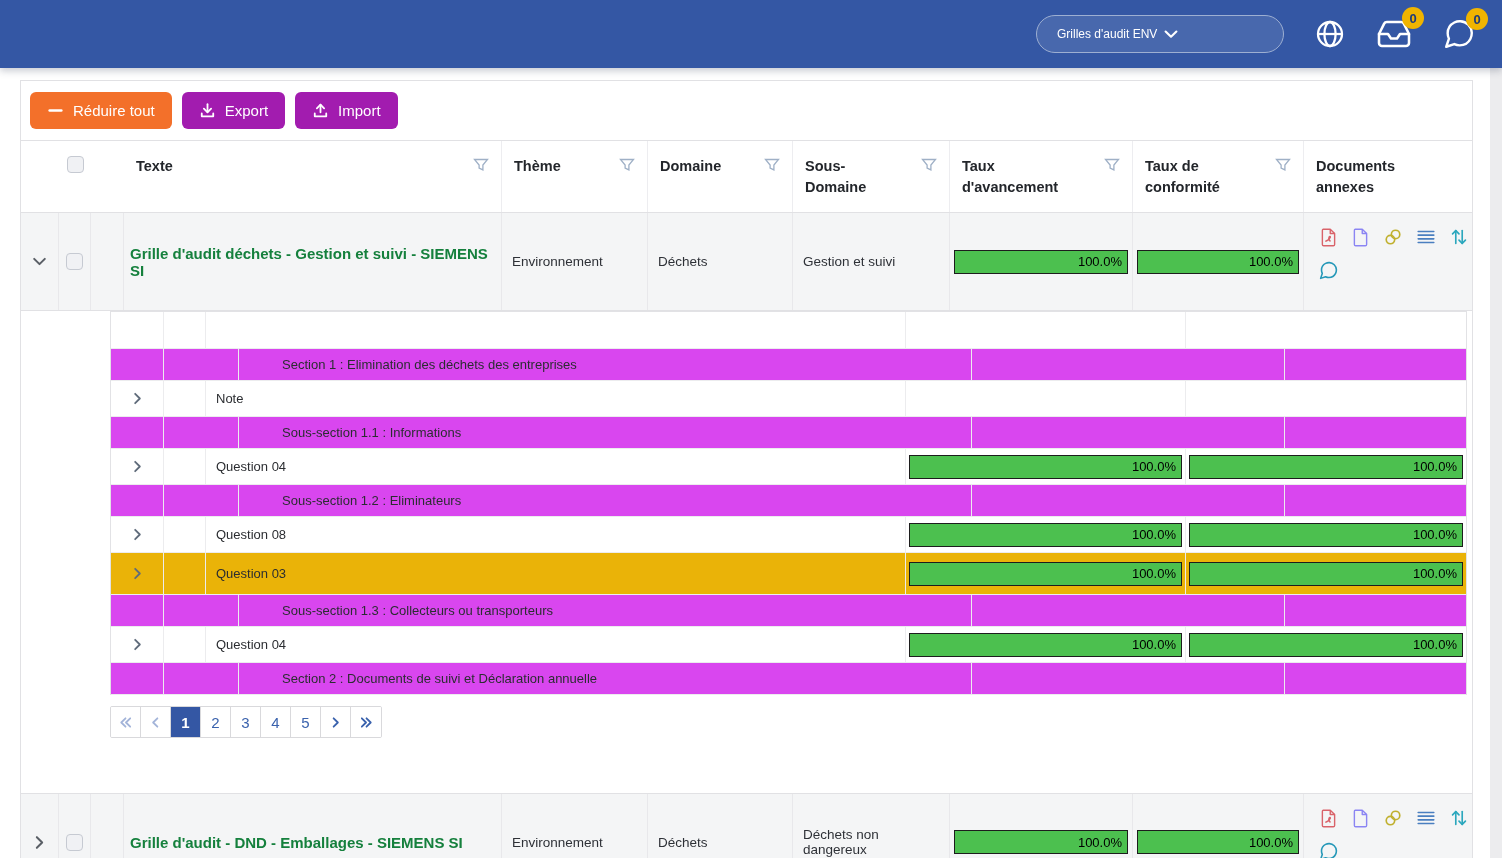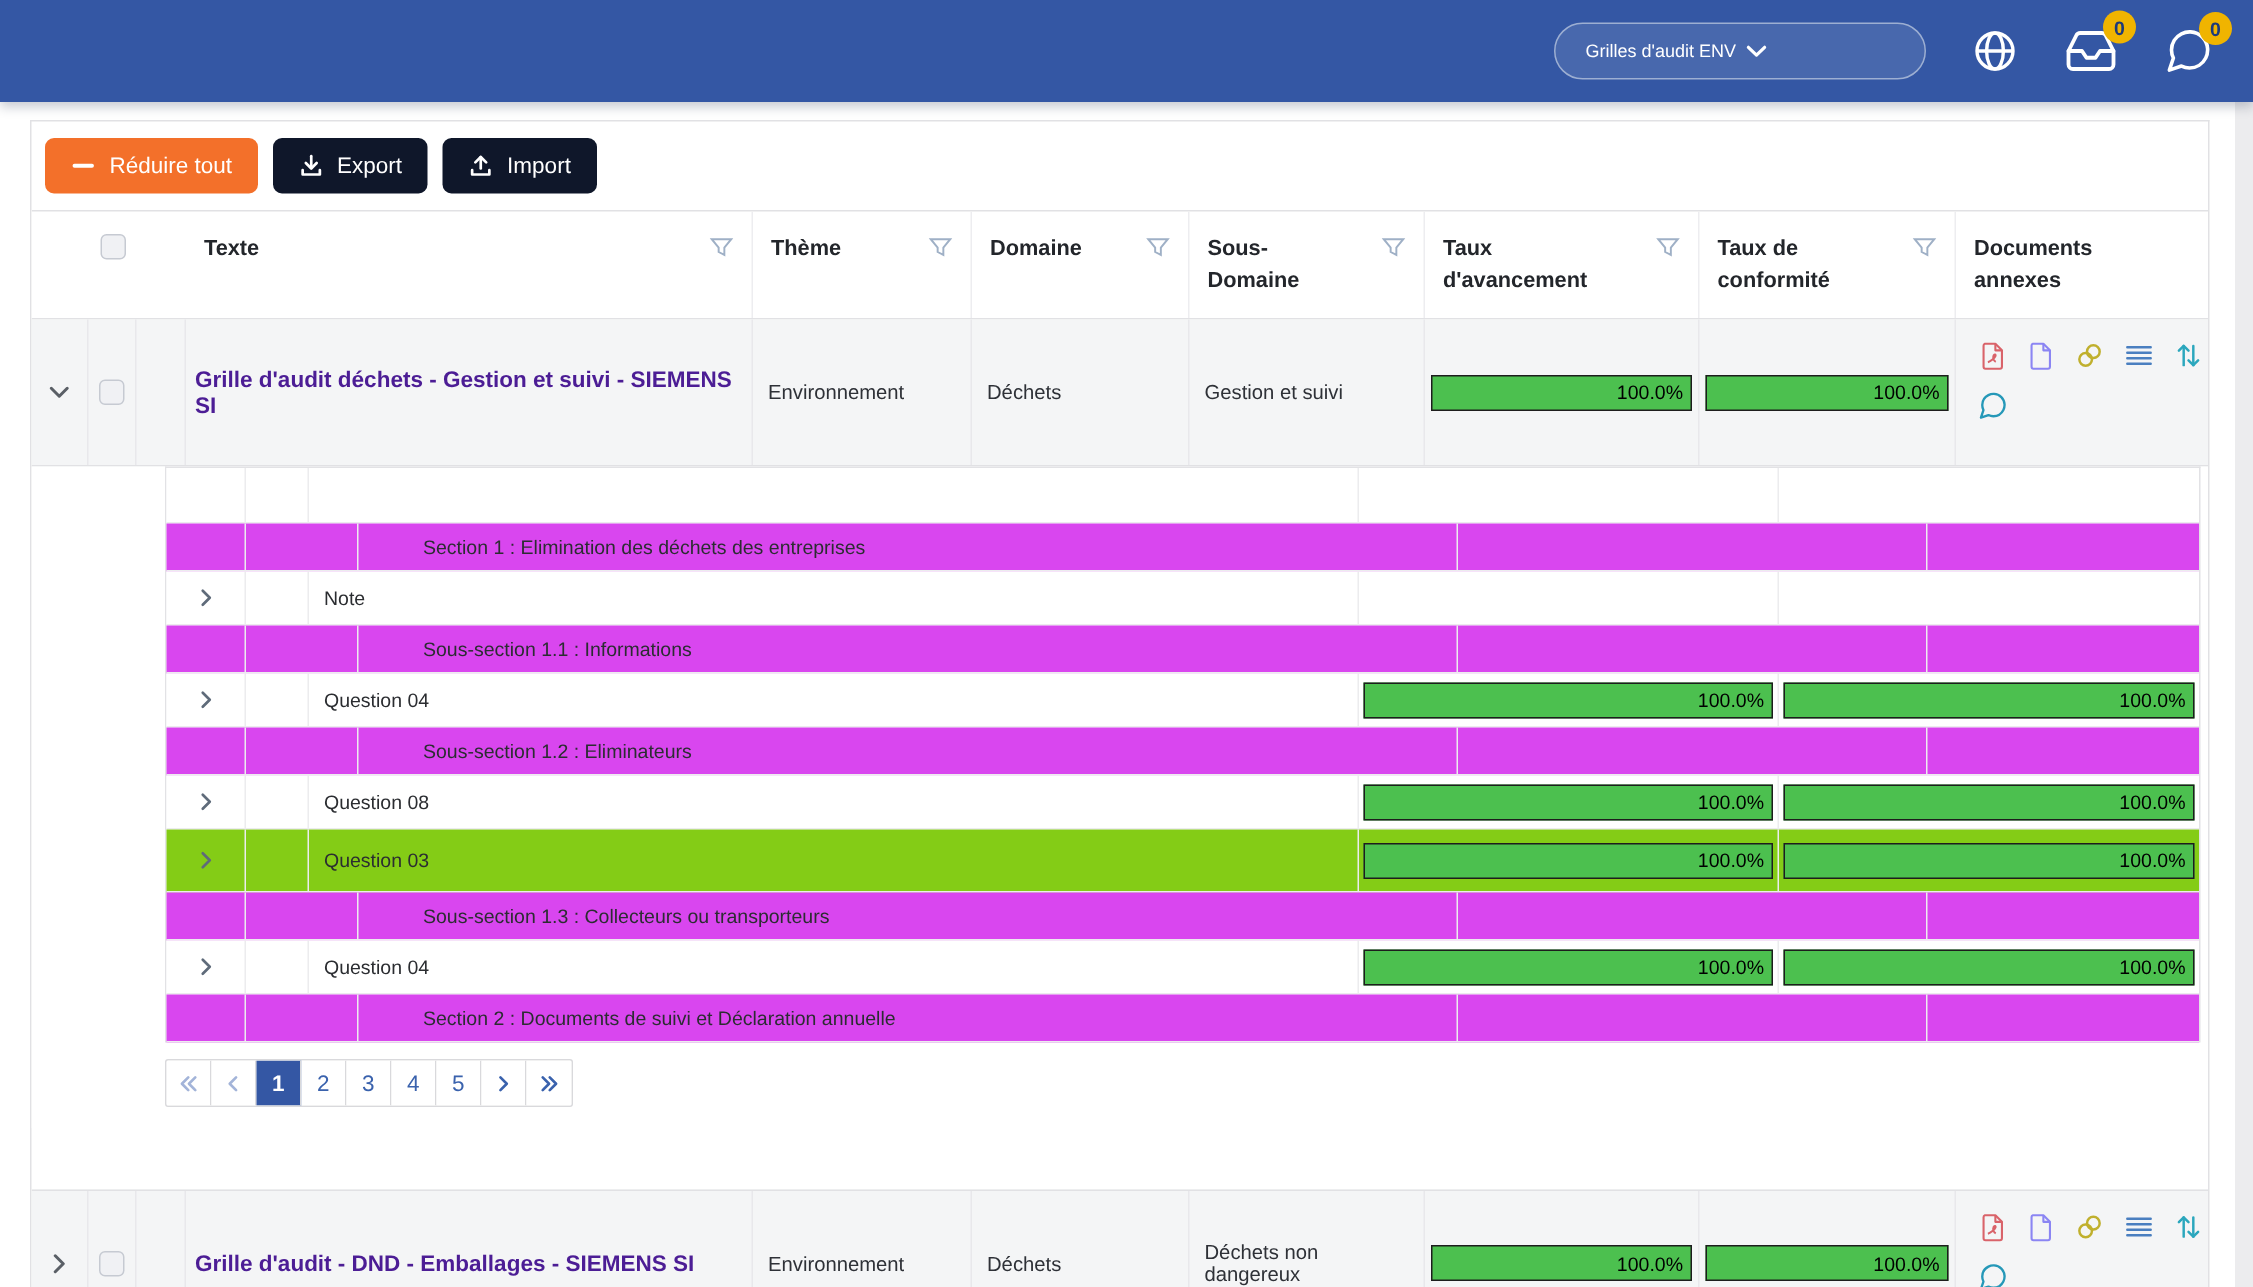--- a/index.html
+++ b/index.html
@@ -24,37 +24,37 @@
     background:#ececee; }
 
   
   .content { position:absolute; left:20px; top:80px; width:1453px; height:778px;
     border:1px solid #e1e1e4; border-bottom:none; background:#fff; overflow:hidden; }
 
   .toolbar { display:flex; gap:10px; padding:11px 9px; }
   .btn { height:37px; border:none; border-radius:6px; color:#fff; font-size:15px;
     font-family:inherit; display:flex; align-items:center; gap:9px; padding:0 17px; cursor:pointer; }
   .btn.orange { background:#f3702a; }
-  .btn.blue   { background:#0f172a; }
+  .btn.blue   { background:#a21caf; }
 
   
   .gcols { display:grid; grid-template-columns:38px 32px 33px 378px 146px 145px 157px 183px 171px 168px; }
   .ghead { border-top:1px solid #e1e1e4; border-bottom:1px solid #e1e1e4; height:73px; background:#fff; }
   .hcell { border-right:1px solid #ededf0; padding:15px 12px 0 12px; display:flex;
     align-items:flex-start; justify-content:space-between; gap:6px;
     font-size:14.5px; font-weight:bold; color:#23262b; line-height:1.45; }
   .hcell.plain { border-right:none; }
   .hcell.center { justify-content:center; padding:15px 0 0 0; }
   .filter-btn { flex:none; margin-top:1px; cursor:pointer; background:none; border:none; padding:0; }
 
   .prow { height:98px; background:#f4f5f6; border-bottom:1px solid #e1e1e4; }
   .pcell { border-right:1px solid #e8e8eb; display:flex; align-items:center;
     padding:0 10px; font-size:13.5px; color:#2e3137; }
   .pcell.center { justify-content:center; padding:0; }
-  .pcell.title { font-size:15px; font-weight:bold; color:#4c1d95; padding:0 6px; }
+  .pcell.title { font-size:15px; font-weight:bold; color:#15803d; padding:0 6px; }
   .pcell.bar { padding:0 4px; }
   .pcell.docs { border-right:none; flex-direction:column; align-items:flex-start;
     justify-content:flex-start; padding:13px 14px; gap:12px; }
   .icon-line { display:flex; gap:11px; align-items:center; }
 
   .checkbox { width:17px; height:17px; border:1.5px solid #c6cad2; border-radius:4px;
     background:#f0f1f4; cursor:pointer; }
   .expander { background:none; border:none; cursor:pointer; display:flex; padding:2px; }
 
   .pbar { width:100%; height:24px; background:#4cc04f; border:1px solid #1d1d1d;
@@ -68,21 +68,21 @@
   .srow { border-bottom:1px solid #ececee; }
   .shead { height:37px; background:#fff; }
   .scell { border-right:1px solid #ececee; display:flex; align-items:center;
     font-size:13px; color:#2b2d31; }
   .scell:last-child { border-right:none; }
   .scell.text { padding-left:10px; }
   .scell.center { justify-content:center; }
   .scell.bar { padding:4px 3px; }
   .srow.section { height:32px; background:#d946ef;gap:33px; }
   .srow.item { height:36px; background:#fff; }
-  .srow.alt { background:#84cc16; height:42px; }
+  .srow.alt { background:#eab308; height:42px; }
 
   
   .pager-wrap { padding:11px 0 14px 0; }
   .pager { display:inline-flex; border:1px solid #d9d9dc; border-radius:2px; overflow:hidden; }
   .pg { width:30px; height:30px; display:flex; align-items:center; justify-content:center;
     border-right:1px solid #d9d9dc; background:#fff; color:#3a62ad; font-size:15px;
     cursor:pointer; border-top:none; border-bottom:none; border-left:none;
     font-family:inherit; }
   .pg:last-child { border-right:none; }
   .pg.disabled { color:#a3b4d9; cursor:default; }

